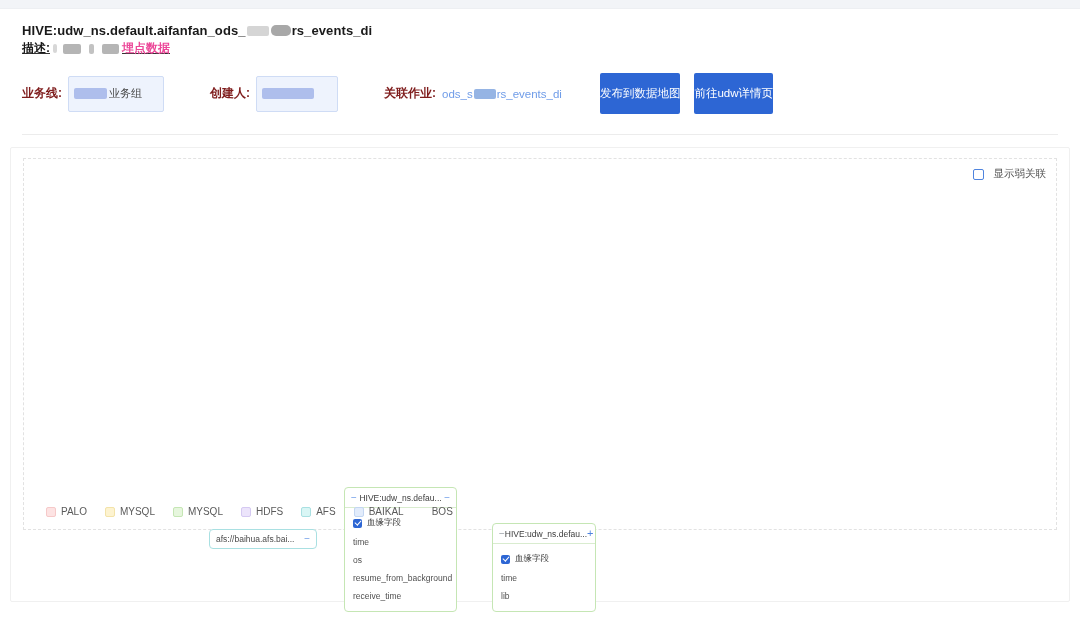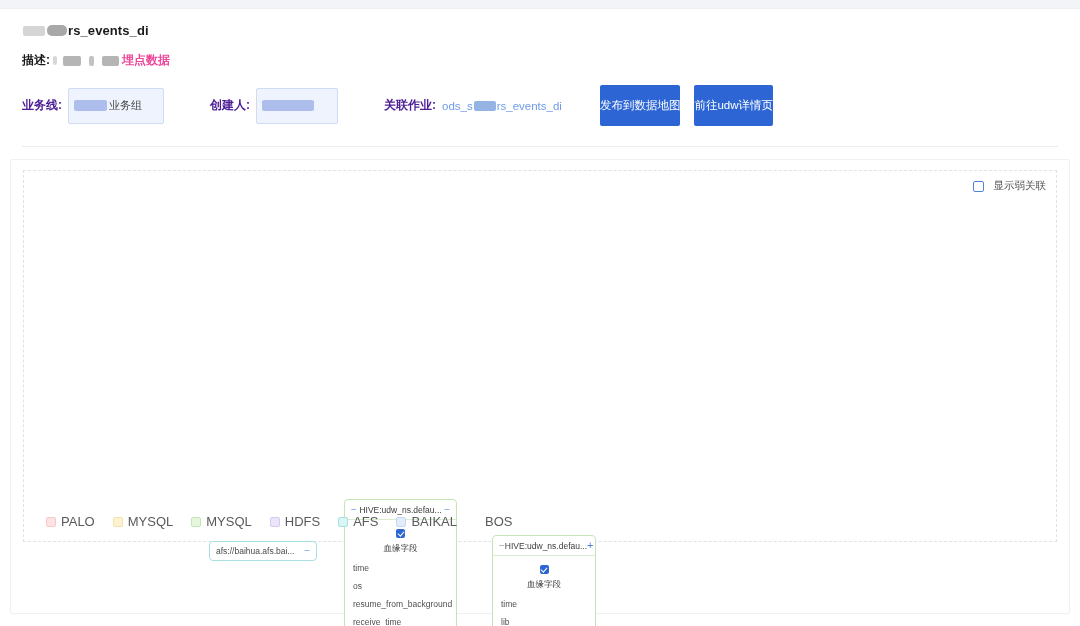--- a/index.html
+++ b/index.html
@@ -18,30 +18,30 @@
     font-size: 13px; font-weight: 700; color: #1a1a1a; letter-spacing: .1px;
     display: flex; align-items: center; white-space: nowrap;
   }
   .redact {
     display: inline-block; background: #c9c9c9; border-radius: 2px;
     vertical-align: middle;
   }
   .r-title-a { width: 22px; height: 10px; margin: 0 1px; background: #d5d5d5; }
   .r-title-b { width: 20px; height: 11px; margin: 0 1px; background: #a8a8a8; border-radius: 5px;}
 
-  .desc-row { margin-top: 14px; font-size: 12px; display: flex; align-items: center; gap: 3px; }
+  .desc-row { margin-top: 2px; font-size: 12px; display: flex; align-items: center; gap: 3px; text-decoration: underline; }
   .desc-label { font-weight: 700; color: #1a1a1a; }
   .r-d1 { width: 4px; height: 9px; background: #d7d7d7; }
   .r-d2 { width: 18px; height: 10px; background: #b5b5b5; margin-left: 3px; }
   .r-d3 { width: 5px; height: 10px; background: #c2c2c2; margin-left: 5px; }
   .r-d4 { width: 17px; height: 10px; background: #b5b5b5; margin-left: 5px; }
   .desc-tail { color: #ec4899; font-weight: 700; }
 
   .meta-row { margin-top: 16px; display: flex; align-items: center; font-size: 12px; }
-  .meta-label { font-weight: 700; color: #4c1d95; margin-right: 6px; }
+  .meta-label { font-weight: 700; color: #7f1d1d; margin-right: 6px; }
   .tagbox {
     border: 1px solid #cfdcf5; background: #eef3fd; border-radius: 2px;
     height: 36px; display: inline-flex; align-items: center; padding: 0 5px;
     font-size: 11px; color: #4a4a4a;
   }
   .tagbox .r-blue { background: #aebeec; height: 11px; border-radius: 2px; display:inline-block; }
   .tag-biz { width: 96px; }
   .tag-biz .r-blue { width: 33px; margin-right: 2px; }
   .tag-owner { width: 82px; }
   .tag-owner .r-blue { width: 52px; margin-right: 3px; }
@@ -111,47 +111,48 @@
   }
   .ic { font-size: 10px; line-height: 1; }
   .ic-minus-gray { color: #9aa0a6; }
   .ic-minus-blue { color: #6f9ce8; }
   .ic-plus-blue { color: #4f84de; font-size: 11px; }
   .node-body { padding: 5px 0 6px 0; }
   .field {
     font-size: 8.5px; color: #4f4f4f; padding: 4px 8px; white-space: nowrap;
     display: flex; align-items: center; gap: 5px;
   }
-  .field.lineage { color: #3a3a3a; flex-direction: column; }
+  .field.lineage { color: #3a3a3a; }
   .cbox-on {
     width: 9px; height: 9px; background: #2d66d4; border-radius: 2px;
     position: relative; flex: none;
   }
   .cbox-on::after {
     content: ""; position: absolute; left: 2.6px; top: .6px;
     width: 2.6px; height: 5px; border: solid #fff; border-width: 0 1.4px 1.4px 0;
     transform: rotate(42deg);
   }
 
   
   .legend {
     position: absolute; left: 22px; bottom: 12px; display: flex; align-items: center;
-    font-size: 13px; color: #5a5a5a; gap: 6px;
+    font-size: 10px; color: #5a5a5a; gap: 6px;
   }
   .legend-item { display: flex; align-items: center; gap: 5px; margin-right: 12px; }
   .sw { width: 10px; height: 10px; border-radius: 2px; border: 1px solid #ddd; }
 </style>
 </head>
 <body>
 
 <div class="topstrip"></div>
 
 <div class="header">
 
   <div class="title">
+    <span>HIVE:udw_ns.default.aifanfan_ods_</span>
     <span class="redact r-title-a"></span>
     <span class="redact r-title-b"></span>
     <span>rs_events_di</span>
   </div>
 
   <div class="desc-row">
     <span class="desc-label">描述:</span>
     <span class="redact r-d1"></span>
     <span class="redact r-d2"></span>
     <span class="redact r-d3"></span>

